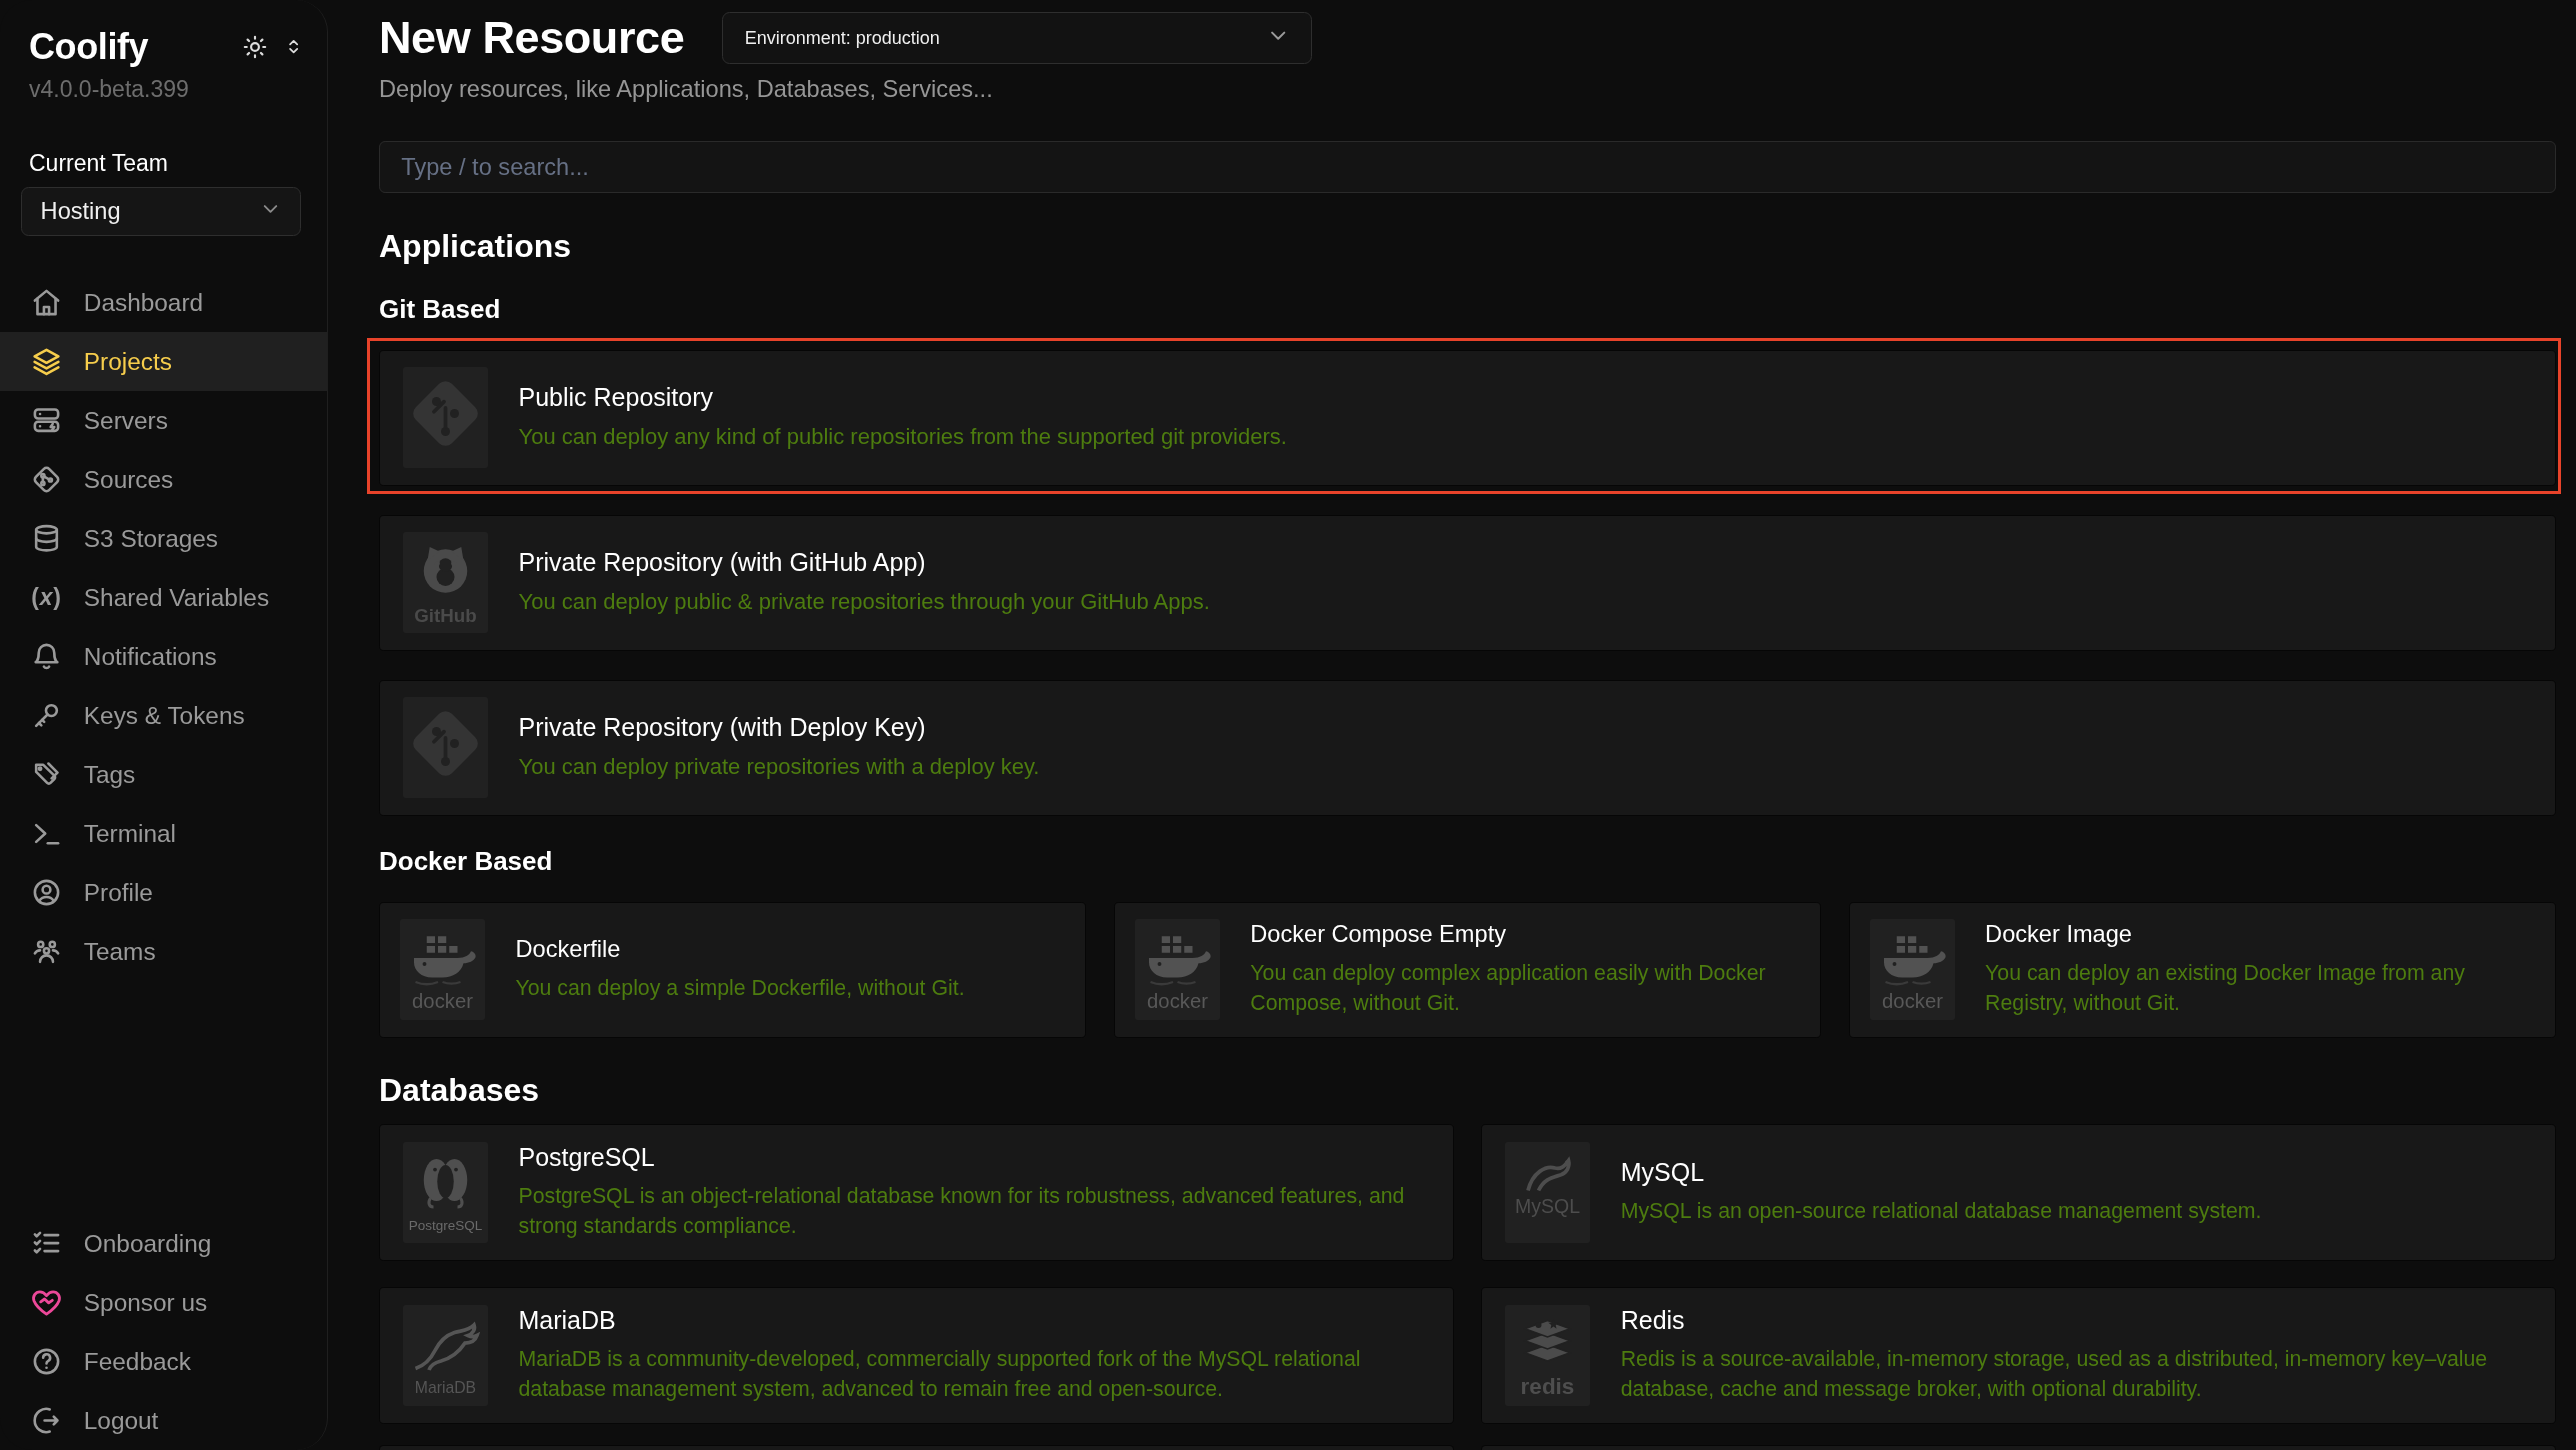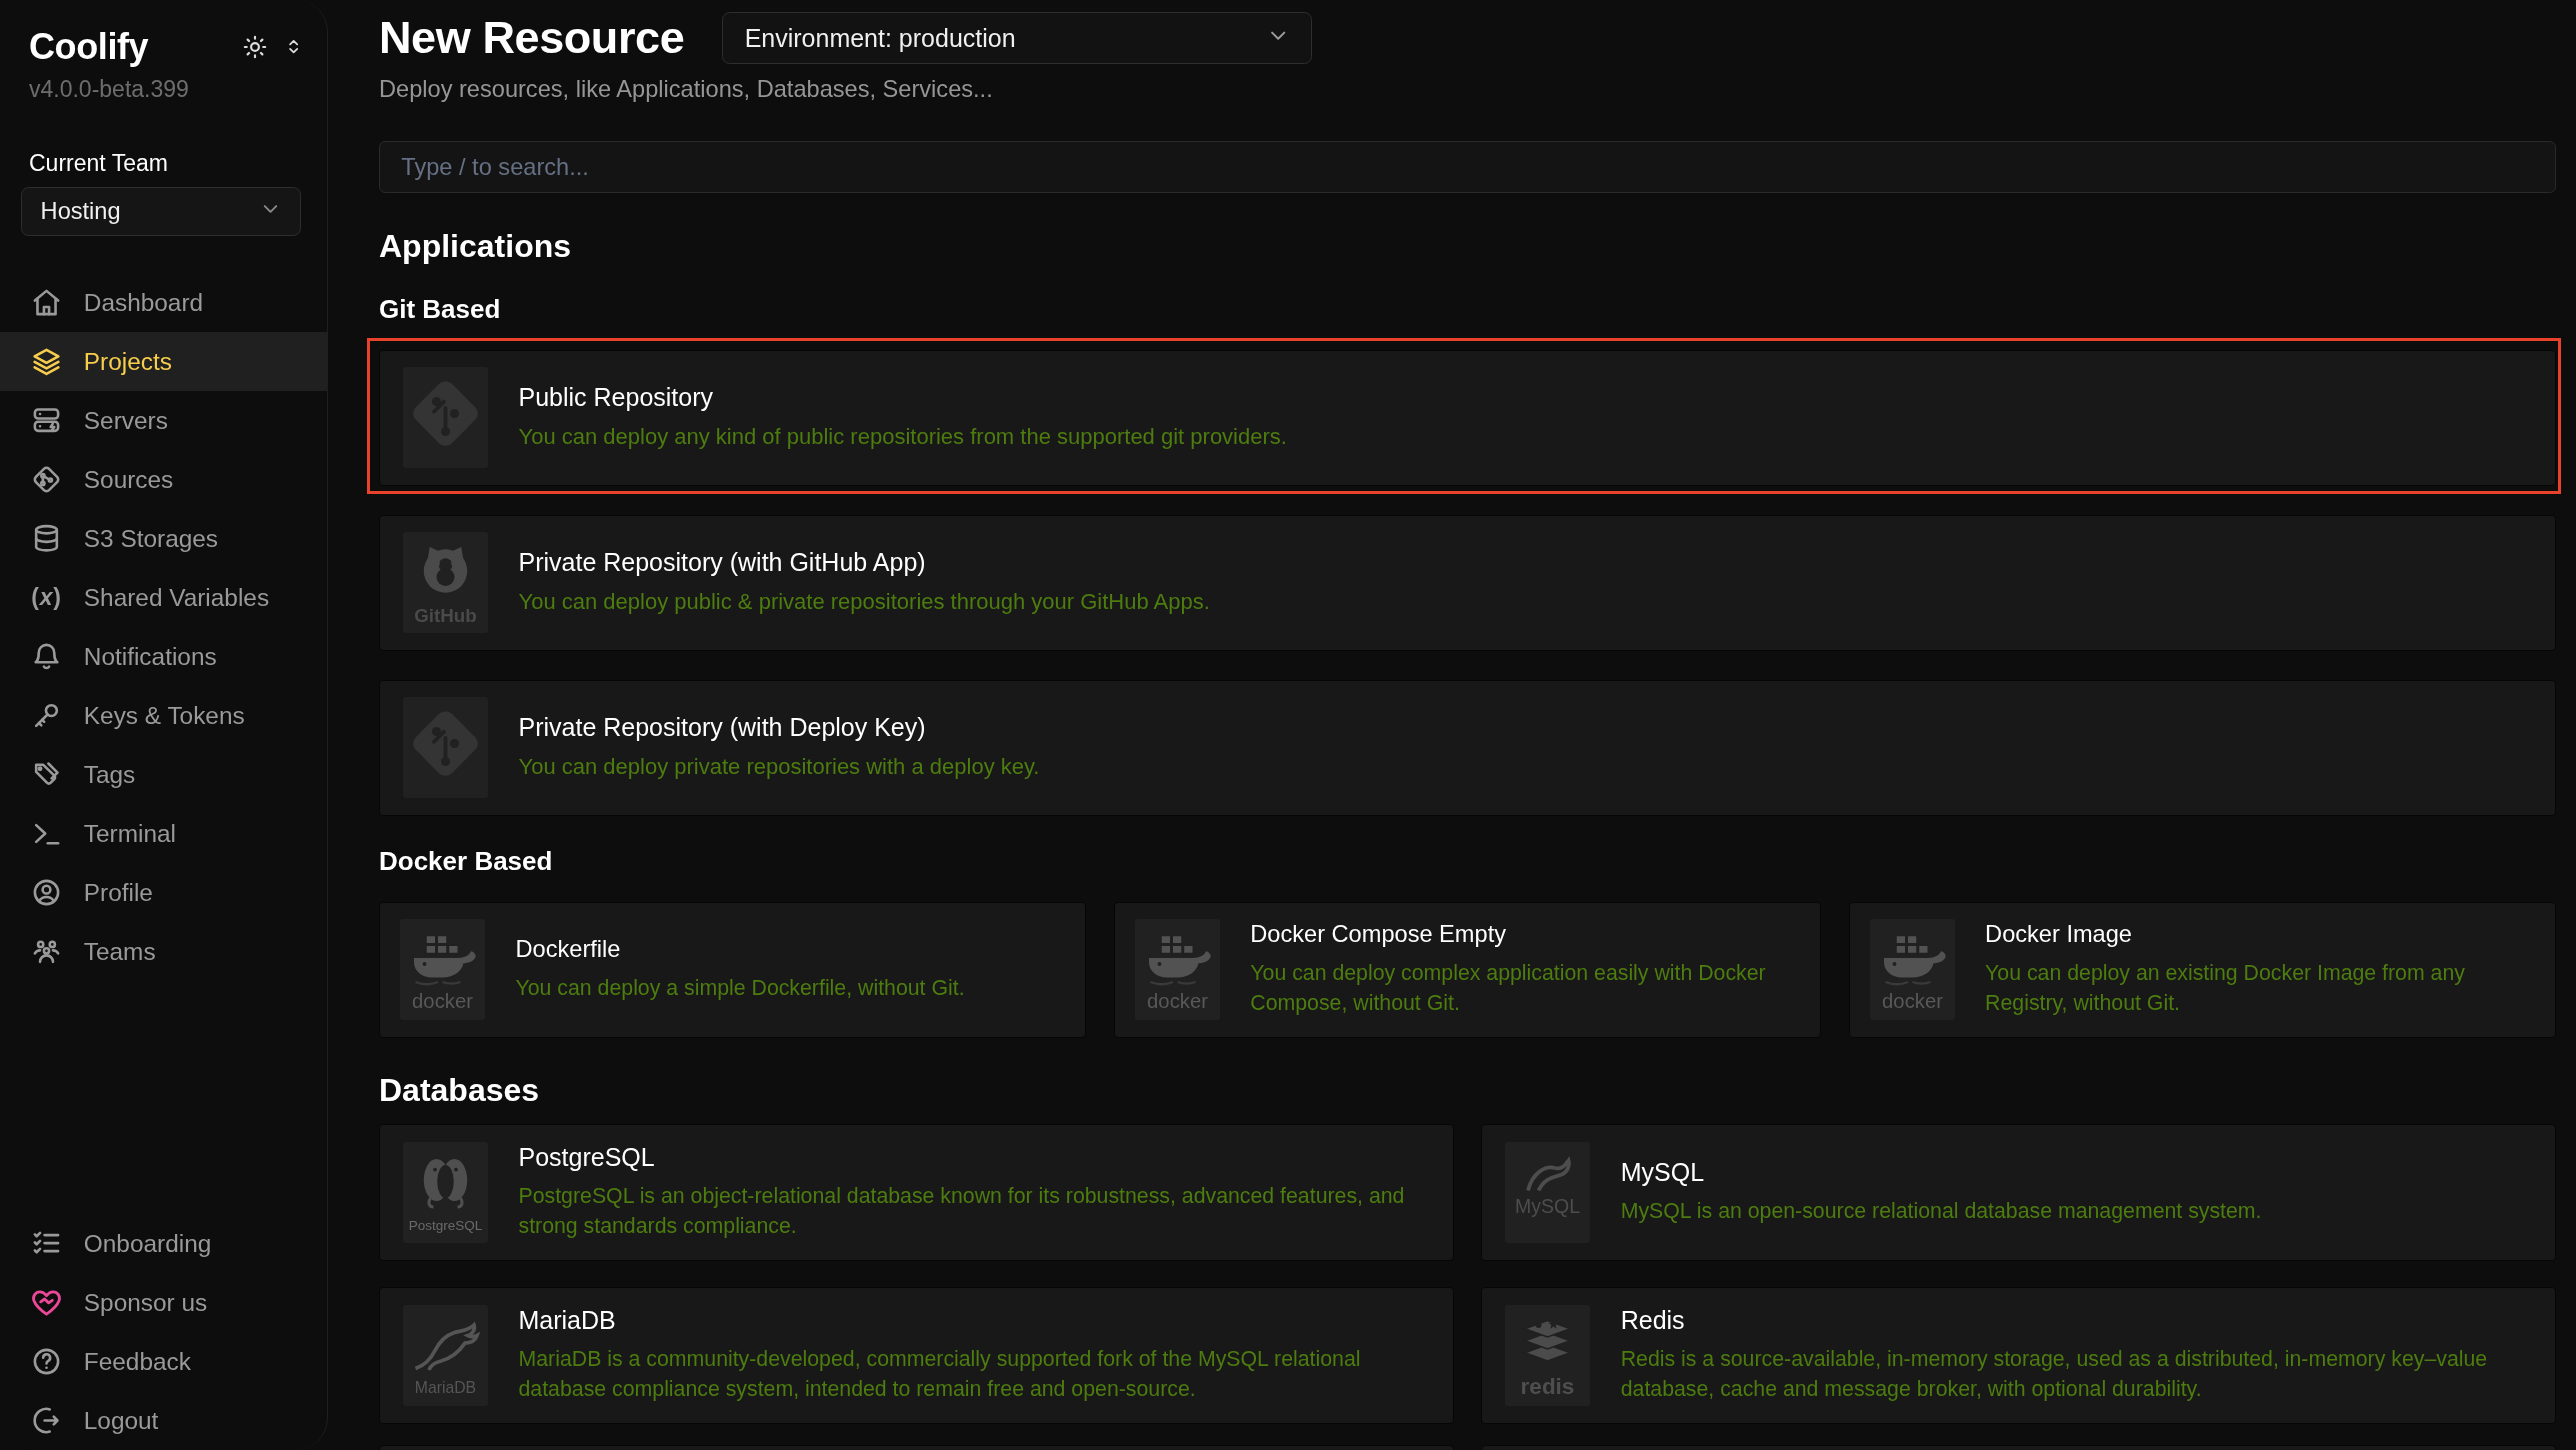--- a/index.html
+++ b/index.html
@@ -45,21 +45,21 @@
   .pink { color: #ec4899; }
 
   
   .main { flex: 1; padding: 0 20px 0 51px; }
   .header-row { margin-top: 12.2px; display: flex; align-items: center; gap: 38px; }
   .page-title { font-size: 45px; font-weight: 700; margin: 0; letter-spacing: -0.4px; }
   .env-select {
     width: 590px; height: 52px;
     background: #121212; border: 1.5px solid #2e2e2e; border-radius: 7.6px;
     display: flex; align-items: center; justify-content: space-between;
-    padding: 0 21.3px; font-size: 25px; color: #f0f0f0; cursor: pointer;
+    padding: 0 21.3px; font-size: 18px; color: #f0f0f0; cursor: pointer;
   }
   .env-select .chev { color: #9a9a9a; }
   .subtitle { margin-top: 12.2px; font-size: 23.6px; color: #969696; }
   .search-wrap { margin-top: 38px; }
   .search-wrap input {
     width: 100%; height: 52px; background: #141414;
     border: 1.5px solid #2a2a2a; border-radius: 6.1px;
     padding: 0 21.3px; font-size: 23.6px; color: #e5e5e5; outline: none;
     font-family: "Liberation Sans", "DejaVu Sans", sans-serif;
   }
@@ -512,21 +512,21 @@
 
       <div class="card">
         <div class="tile">
           <svg viewBox="0 0 100 116">
               <path d="M10 76c12-4 20-12 26-24 6-12 14-20 26-24 10-3 18-2 26-10 2 6-2 12-8 14 4 2 8 2 12 0-2 6-8 10-16 10-8 12-18 20-32 24-8 2-14 6-16 12" stroke="#555555" stroke-width="5" fill="none"></path>
               <text x="50" y="108" text-anchor="middle" font-size="21" fill="#555555" font-family="Liberation Sans, sans-serif">MariaDB</text>
             </svg>
         </div>
         <div class="card-body">
           <div class="card-title">MariaDB</div>
-          <div class="card-desc">MariaDB is a community-developed, commercially supported fork of the MySQL relational database compliance system, intended to remain free and open-source.</div>
+          <div class="card-desc">MariaDB is a community-developed, commercially supported fork of the MySQL relational database management system, advanced to remain free and open-source.</div>
         </div>
       </div>
 
       <div class="card">
         <div class="tile">
           <svg viewBox="0 0 100 116">
               <g fill="#4b4b4b" stroke="#212121" stroke-width="2">
                 <polygon points="50,44 80,55 50,66 20,55"></polygon>
                 <polygon points="50,28 80,39 50,50 20,39"></polygon>
                 <polygon points="50,12 80,23 50,34 20,23"></polygon>

